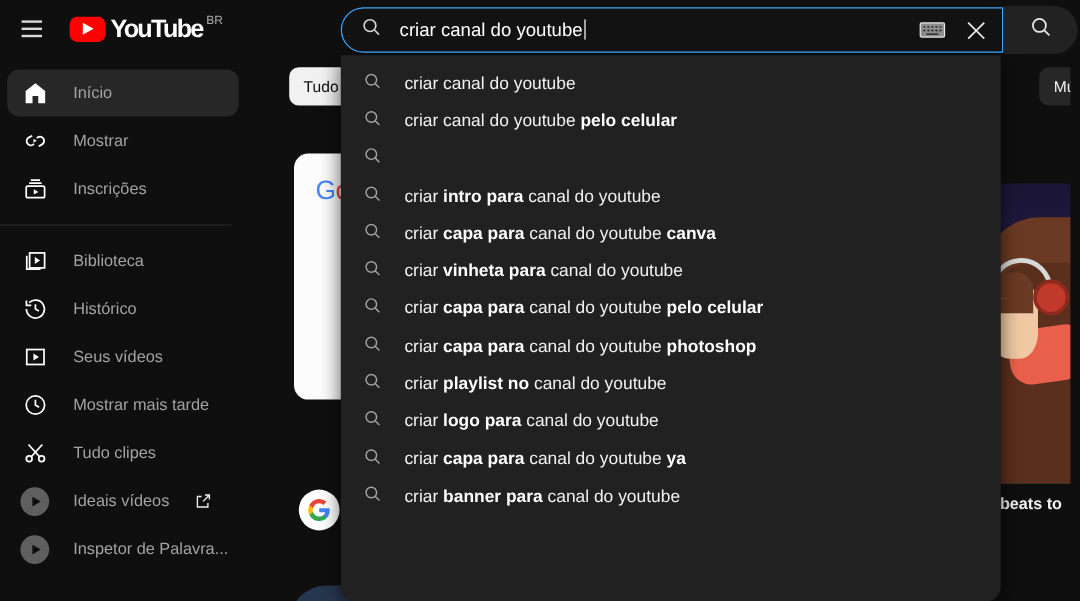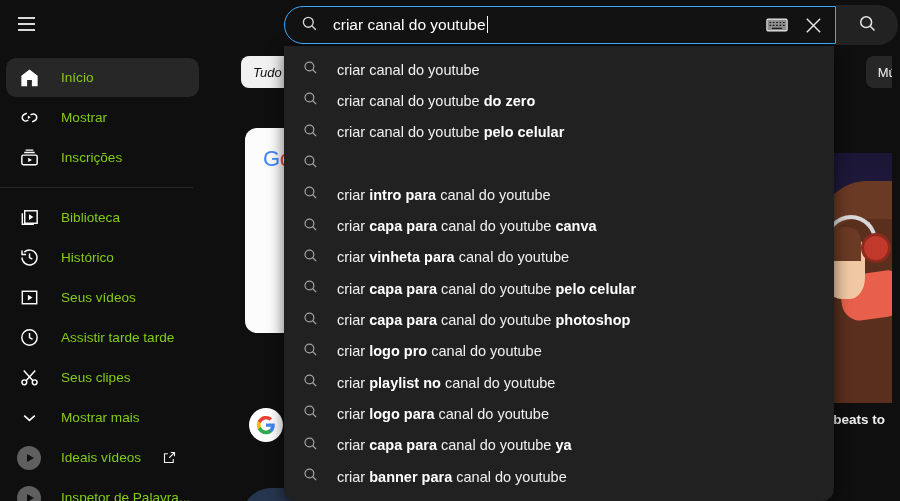--- a/index.html
+++ b/index.html
@@ -107,21 +107,21 @@
     height: 39px; display: flex; align-items: center;
     margin: 0 6px 1px 6px; padding-left: 11px; border-radius: 10px;
     cursor: pointer; position: relative;
   }
   .nav-item.active { background: #272727; }
   .nav-ico {
     width: 24px; height: 24px; flex: 0 0 auto; margin-right: 20px;
     display: flex; align-items: center; justify-content: center;
   }
   .nav-label {
-    font-size: 13.6px; color: #84cc16; white-space: nowrap;
+    font-size: 13.6px; color: #a3a3a3; white-space: nowrap;
     overflow: hidden; text-overflow: ellipsis;
   }
   .nav-ext { position: absolute; right: 22px; display: flex; }
   .divider { height: 1px; background: #272727; margin: 10px 12px 10px 0; }
   .avatar-ico {
     width: 24px; height: 24px; border-radius: 50%; background: #5f5f5f;
     display: flex; align-items: center; justify-content: center;
   }
   .avatar-ico:after {
     content: ""; border-left: 7px solid #0f0f0f;
@@ -133,21 +133,21 @@
   .content {
     position: absolute; left: 205px; top: 48px;
     width: 695px; height: 453px; overflow: hidden; z-index: 10;
   }
   .chips { position: absolute; top: 8px; left: 36px; display: flex; gap: 12px; }
   .chip {
     height: 32px; padding: 0 12px; border-radius: 8px;
     background: #272727; color: #f1f1f1; font-size: 13px;
     display: flex; align-items: center; white-space: nowrap; cursor: pointer;
   }
-  .chip.active { background: #f1f1f1; color: #0f0f0f; font-style: italic; }
+  .chip.active { background: #f1f1f1; color: #0f0f0f; }
 
   .card-white {
     position: absolute; left: 40px; top: 80px; width: 180px; height: 205px;
     background: #fcfcfc; border-radius: 12px; overflow: hidden;
   }
   .goog {
     position: absolute; left: 18px; top: 18px;
     font-size: 22px; font-weight: 500; letter-spacing: -.5px;
   }
   .goog span:nth-child(1){color:#4285f4}
@@ -290,42 +290,34 @@
         <span class="nav-label">Seus vídeos</span>
       </div>
 
       <div class="nav-item">
         <span class="nav-ico">
           <svg width="23" height="23" viewBox="0 0 24 24" fill="none" stroke="#fff" stroke-width="1.5">
             <circle cx="12" cy="12" r="8"></circle>
               <path d="M12 7.4V12l3.2 1.9"></path>
           </svg>
         </span>
-        <span class="nav-label">Assistir tarde tarde</span>
+        <span class="nav-label">Mostrar mais tarde</span>
       </div>
 
       <div class="nav-item">
         <span class="nav-ico">
           <svg width="23" height="23" viewBox="0 0 24 24" fill="none" stroke="#fff" stroke-width="1.5">
             <circle cx="6.6" cy="17" r="2.5"></circle>
               <circle cx="17.4" cy="17" r="2.5"></circle>
             <path d="M8.4 15.3 18 4.6M15.6 15.3 6 4.6"></path>
           </svg>
         </span>
-        <span class="nav-label">Seus clipes</span>
-      </div>
-
-      <div class="nav-item">
-        <span class="nav-ico">
-          <svg width="23" height="23" viewBox="0 0 24 24" fill="none" stroke="#fff" stroke-width="1.6">
-            <path d="M6.5 10l5.5 5 5.5-5"></path>
-          </svg>
-        </span>
-        <span class="nav-label">Mostrar mais</span>
-      </div>
+        <span class="nav-label">Tudo clipes</span>
+      </div>
+
     </div>
 
     <div>
       <div class="nav-item">
         <span class="nav-ico">
           <span class="avatar-ico"></span>
         </span>
         <span class="nav-label">Ideais vídeos</span>
         <span class="nav-ext">
           <svg width="15" height="15" viewBox="0 0 24 24" fill="none" stroke="#f1f1f1" stroke-width="1.8">
@@ -389,27 +381,20 @@
               <circle cx="10.5" cy="10.5" r="6.2"></circle>
               <path d="M15.2 15.2 20 20"></path>
             </svg></span>
           <span class="s-text">criar&nbsp;canal&nbsp;do&nbsp;youtube</span>
         </div>
         <div class="s-row">
           <span class="mag"><svg width="17" height="17" viewBox="0 0 24 24" fill="none" stroke="#c9c9c9" stroke-width="1.7">
               <circle cx="10.5" cy="10.5" r="6.2"></circle>
               <path d="M15.2 15.2 20 20"></path>
             </svg></span>
-          <span class="s-text">criar&nbsp;canal&nbsp;do&nbsp;youtube&nbsp;<b>do&nbsp;zero</b></span>
-        </div>
-        <div class="s-row">
-          <span class="mag"><svg width="17" height="17" viewBox="0 0 24 24" fill="none" stroke="#c9c9c9" stroke-width="1.7">
-              <circle cx="10.5" cy="10.5" r="6.2"></circle>
-              <path d="M15.2 15.2 20 20"></path>
-            </svg></span>
           <span class="s-text">criar&nbsp;canal&nbsp;do&nbsp;youtube&nbsp;<b>pelo&nbsp;celular</b></span>
         </div>
         <div class="s-row">
           <span class="mag"><svg width="17" height="17" viewBox="0 0 24 24" fill="none" stroke="#c9c9c9" stroke-width="1.7">
               <circle cx="10.5" cy="10.5" r="6.2"></circle>
               <path d="M15.2 15.2 20 20"></path>
             </svg></span>
         </div>
         <div class="s-row">
           <span class="mag"><svg width="17" height="17" viewBox="0 0 24 24" fill="none" stroke="#c9c9c9" stroke-width="1.7">
@@ -438,27 +423,20 @@
               <path d="M15.2 15.2 20 20"></path>
             </svg></span>
           <span class="s-text">criar&nbsp;<b>capa&nbsp;para</b>&nbsp;canal&nbsp;do&nbsp;youtube&nbsp;<b>pelo&nbsp;celular</b></span>
         </div>
         <div class="s-row">
           <span class="mag"><svg width="17" height="17" viewBox="0 0 24 24" fill="none" stroke="#c9c9c9" stroke-width="1.7">
               <circle cx="10.5" cy="10.5" r="6.2"></circle>
               <path d="M15.2 15.2 20 20"></path>
             </svg></span>
           <span class="s-text">criar&nbsp;<b>capa&nbsp;para</b>&nbsp;canal&nbsp;do&nbsp;youtube&nbsp;<b>photoshop</b></span>
-        </div>
-        <div class="s-row">
-          <span class="mag"><svg width="17" height="17" viewBox="0 0 24 24" fill="none" stroke="#c9c9c9" stroke-width="1.7">
-              <circle cx="10.5" cy="10.5" r="6.2"></circle>
-              <path d="M15.2 15.2 20 20"></path>
-            </svg></span>
-          <span class="s-text">criar&nbsp;<b>logo&nbsp;pro</b>&nbsp;canal&nbsp;do&nbsp;youtube</span>
         </div>
         <div class="s-row">
           <span class="mag"><svg width="17" height="17" viewBox="0 0 24 24" fill="none" stroke="#c9c9c9" stroke-width="1.7">
               <circle cx="10.5" cy="10.5" r="6.2"></circle>
               <path d="M15.2 15.2 20 20"></path>
             </svg></span>
           <span class="s-text">criar&nbsp;<b>playlist&nbsp;no</b>&nbsp;canal&nbsp;do&nbsp;youtube</span>
         </div>
         <div class="s-row">
           <span class="mag"><svg width="17" height="17" viewBox="0 0 24 24" fill="none" stroke="#c9c9c9" stroke-width="1.7">
@@ -482,20 +460,25 @@
           <span class="s-text">criar&nbsp;<b>banner&nbsp;para</b>&nbsp;canal&nbsp;do&nbsp;youtube</span>
         </div>
       </div>
   </div>
 
   <div class="topbar">
     <div class="hamburger">
       <i></i>
         <i></i>
         <i></i>
+    </div>
+    <div class="brand">
+      <span class="yt-logo-mark"></span>
+      <span class="yt-word">YouTube</span>
+      <span class="yt-country">BR</span>
     </div>
   </div>
 
   <div class="search-wrap">
     <div class="search-box">
       <span class="mag">
         <svg width="19" height="19" viewBox="0 0 24 24" fill="none" stroke="#e8e8e8" stroke-width="1.7">
           <circle cx="10.5" cy="10.5" r="6.2"></circle>
             <path d="M15.2 15.2 20 20"></path>
         </svg>

